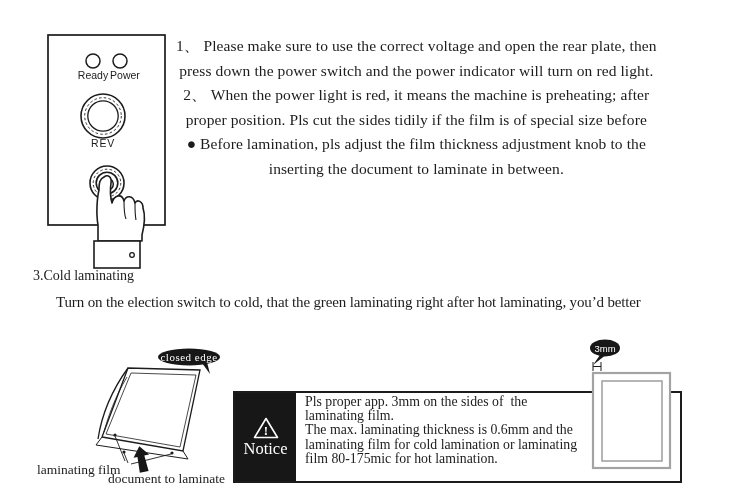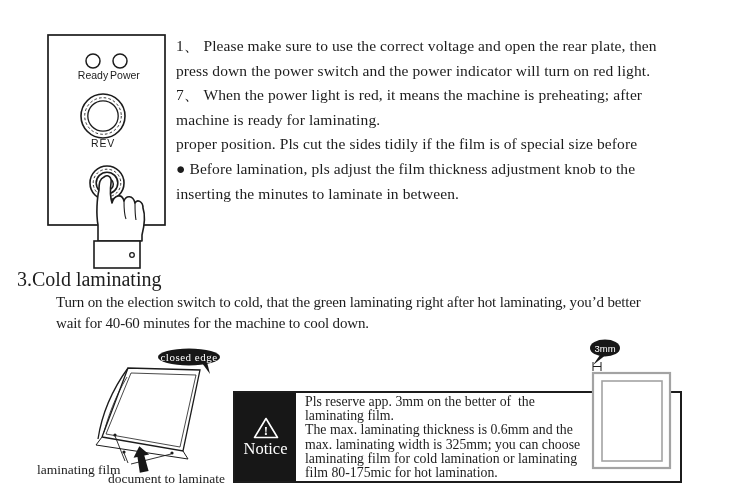--- a/index.html
+++ b/index.html
@@ -1,21 +1,21 @@
 <!DOCTYPE html>
 <html><head>
 <meta charset="utf-8">
 <style>
   html,body{margin:0;padding:0;background:#fff;}
   .page{position:relative;width:750px;height:500px;background:#fff;overflow:hidden;
         font-family:"Liberation Serif",serif;color:#1c1c1c;}
   svg{position:absolute;display:block;}
   .instructions{position:absolute;left:176px;top:34px;}
-  .iline{white-space:pre;font-size:15.5px;line-height:24.6px;letter-spacing:0.1px;}
-  .s3-heading{position:absolute;left:17px;top:268px;font-size:20px;white-space:pre;}
+  .iline{white-space:pre;font-size:15.5px;line-height:24.6px;letter-spacing:0.1px;text-align:center;}
+  .s3-heading{position:absolute;left:33px;top:268px;font-size:14px;white-space:pre;}
   .s3-para{position:absolute;left:56px;top:292px;}
   .pline{white-space:pre;font-size:15px;line-height:20.8px;letter-spacing:-0.15px;}
   .notice-box{position:absolute;left:233px;top:391px;width:445px;height:88px;
               border:2px solid #1c1c1c;display:flex;background:#fff;}
   .notice-left{flex:0 0 61px;background:#171717;color:#fff;display:flex;flex-direction:column;
                align-items:center;justify-content:center;gap:1px;}
   .notice-title{font-size:16.5px;line-height:18px;text-align:center;}
   .notice-text{padding:2px 0 0 9px;}
   .nline{white-space:pre;font-size:13.8px;line-height:14.2px;}
   .stroke{fill:none;stroke:#1c1c1c;}
@@ -53,31 +53,29 @@
       <path class="stroke" stroke-width="1.1" d="M84,173 C84,180 84,186 86,191"></path>
       <path class="stroke" stroke-width="1.1" d="M95,175 C95,181 95,187 96,192"></path>
       <rect x="54" y="213" width="46" height="27" class="whitefill" stroke-width="1.6"></rect>
       <circle cx="92" cy="227" r="2.3" class="stroke" stroke-width="1.3"></circle>
     </g>
   </svg>
 
   <div class="instructions">
       <div class="iline">1、 Please make sure to use the correct voltage and open the rear plate, then</div>
       <div class="iline">press down the power switch and the power indicator will turn on red light.</div>
-      <div class="iline">7、 When the power light is red, it means the machine is preheating; after</div>
-      <div class="iline">machine is ready for laminating.</div>
+      <div class="iline">2、 When the power light is red, it means the machine is preheating; after</div>
       <div class="iline">proper position. Pls cut the sides tidily if the film is of special size before</div>
       <div class="iline">● Before lamination, pls adjust the film thickness adjustment knob to the</div>
-      <div class="iline">inserting the minutes to laminate in between.</div>
+      <div class="iline">inserting the document to laminate in between.</div>
     </div>
 
   <div class="s3-heading">3.Cold laminating</div>
   <div class="s3-para">
       <div class="pline">Turn on the election switch to cold, that the green laminating right after hot laminating, you’d better</div>
-      <div class="pline">wait for 40-60 minutes for the machine to cool down.</div>
     </div>
 
   <svg style="left:30px;top:335px;" width="214" height="160" viewBox="0 0 214 160">
     <g>
       <path class="stroke" stroke-width="1.3" d="M72,102 L98,33 L170,35 L153,116 L72,102"></path>
       <path class="stroke" stroke-width="0.8" d="M76,99 L101,38 L166,40 L150,112 L76,99"></path>
       <path class="stroke" stroke-width="1.3" d="M98,33 C82,55 72,78 68,104"></path>
       <path class="stroke" stroke-width="0.8" d="M97,42 C85,62 78,82 74,97"></path>
       <path class="stroke" stroke-width="1" d="M72,102 L66,110 L158,124 L153,116"></path>
       <circle cx="85" cy="100" r="1.6" fill="#1c1c1c"></circle>
@@ -99,24 +97,23 @@
 
   <div class="notice-box">
     <div class="notice-left">
       <svg style="position:static;" width="26" height="22" viewBox="0 0 26 22">
         <polygon points="13,1.5 24.5,20.5 1.5,20.5" fill="none" stroke="#fff" stroke-width="1.6" stroke-linejoin="round"></polygon>
         <text x="13" y="18" text-anchor="middle" font-size="13" font-family="Liberation Serif, serif" font-weight="bold" fill="#fff">!</text>
       </svg>
       <span class="notice-title">Notice</span>
     </div>
     <div class="notice-text">
-        <div class="nline">Pls reserve app. 3mm on the better of  the</div>
+        <div class="nline">Pls proper app. 3mm on the sides of  the</div>
         <div class="nline">laminating film.</div>
         <div class="nline">The max. laminating thickness is 0.6mm and the</div>
-        <div class="nline">max. laminating width is 325mm; you can choose</div>
         <div class="nline">laminating film for cold lamination or laminating</div>
         <div class="nline">film 80-175mic for hot lamination.</div>
       </div>
   </div>
 
   <svg style="left:580px;top:333px;" width="110" height="158" viewBox="0 0 110 158">
     <rect x="13" y="40" width="77" height="95" fill="#fff" stroke="#a3a3a3" stroke-width="2.2"></rect>
     <rect x="22" y="48" width="60" height="80" fill="#fff" stroke="#a3a3a3" stroke-width="1.6"></rect>
     <g>
       <path d="M13,29 V38 M21,29 V38 M13,33.5 H21" class="stroke" stroke-width="1"></path>

